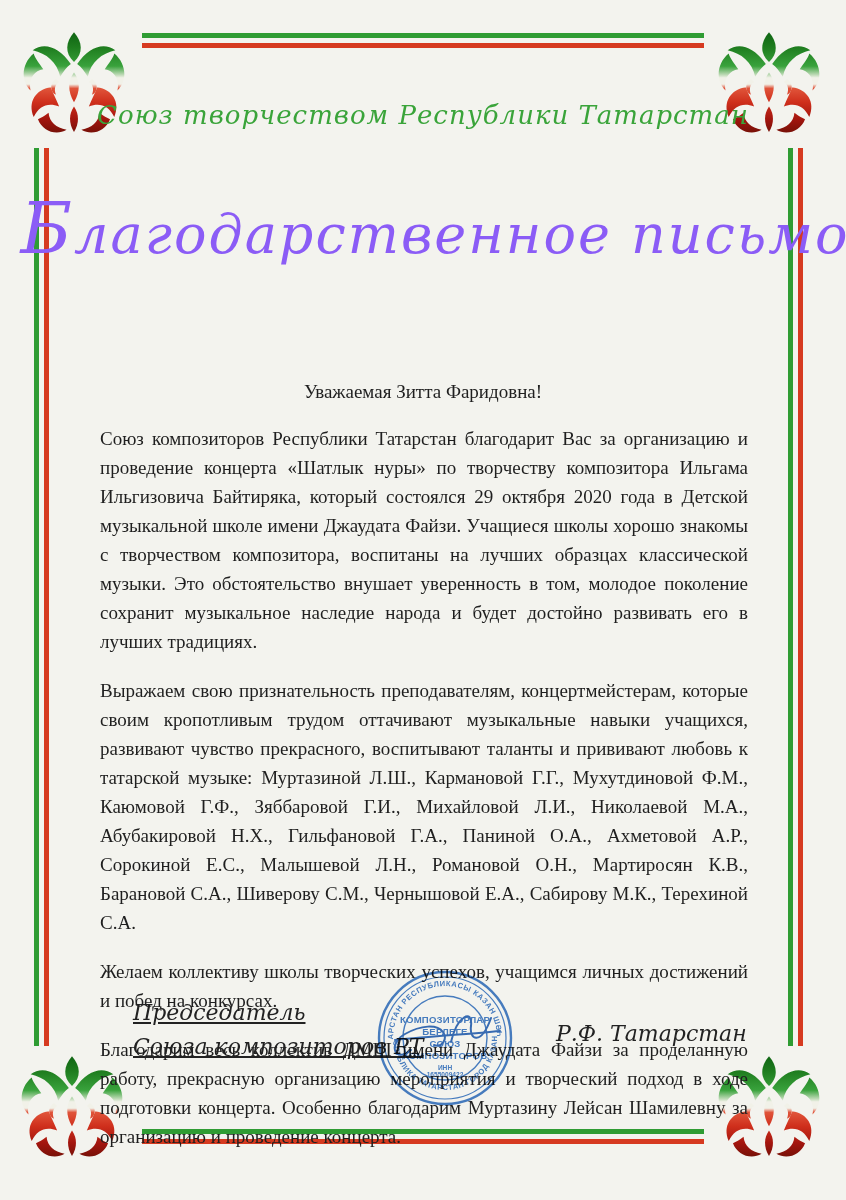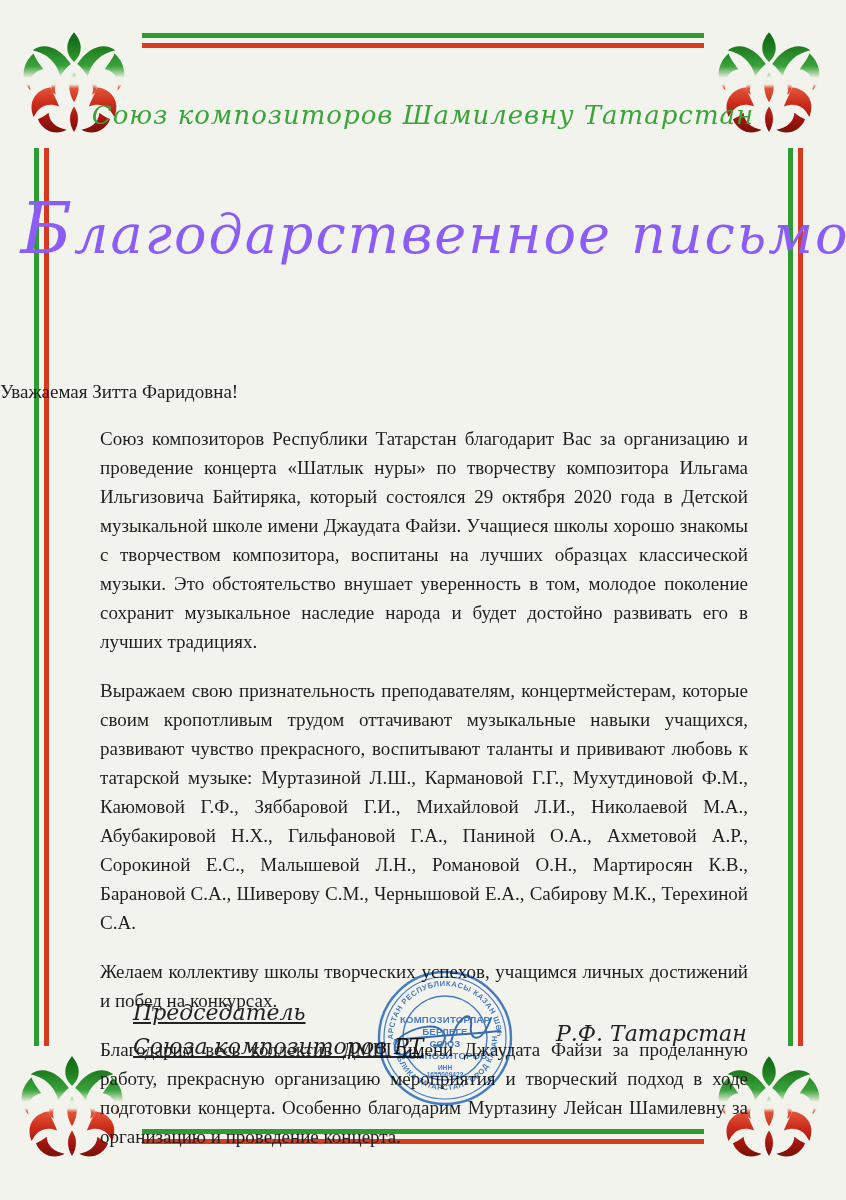--- a/index.html
+++ b/index.html
@@ -38,21 +38,21 @@
   }
   .doc-title{
     left:0;top:188px;width:100%;text-align:center;
     font-family:"DejaVu Serif", serif;font-style:italic;
     font-size:54px;color:#8b5cf6;letter-spacing:2px;white-space:nowrap;padding-left:12px;
   }
   .doc-title::first-letter{font-size:1.3em;}
 
   
   .salutation{
-    left:0;top:381px;width:100%;
+    left:0;top:381px;width:100%;text-align:center;
     font-size:19px;color:#1f1f1f;
   }
   .body-text{
     left:100px;top:414px;width:648px;
     font-size:19px;line-height:29px;text-align:justify;
   }
   .body-text p{margin:10px 0 20px 0;}
 
   
   .sig-left{
@@ -122,21 +122,21 @@
 <svg class="orn orn-tr" viewBox="0 0 100 100">
     <use href="#ornShape"></use>
   </svg>
 <svg class="orn orn-bl" viewBox="0 0 100 100">
     <use href="#ornShape"></use>
   </svg>
 <svg class="orn orn-br" viewBox="0 0 100 100">
     <use href="#ornShape"></use>
   </svg>
 
-<div class="abs org-header">Союз композиторов Шамилевну Татарстан</div>
+<div class="abs org-header">Союз творчеством Республики Татарстан</div>
 <div class="abs doc-title">Благодарственное письмо</div>
 
 <div class="abs salutation">Уважаемая Зитта Фаридовна!</div>
 <div class="abs body-text">
   <p>Союз композиторов Республики Татарстан благодарит Вас за организацию и проведение концерта «Шатлык нуры» по творчеству композитора Ильгама Ильгизовича Байтиряка, который состоялся 29 октября 2020 года в Детской музыкальной школе имени Джаудата Файзи. Учащиеся школы хорошо знакомы с творчеством композитора, воспитаны на лучших образцах классической музыки. Это обстоятельство внушает уверенность в том, молодое поколение сохранит музыкальное наследие народа и будет достойно развивать его в лучших традициях.</p>
   <p>Выражаем свою признательность преподавателям, концертмейстерам, которые своим кропотливым трудом оттачивают музыкальные навыки учащихся, развивают чувство прекрасного, воспитывают таланты и прививают любовь к татарской музыке: Муртазиной Л.Ш., Кармановой Г.Г., Мухутдиновой Ф.М., Каюмовой Г.Ф., Зяббаровой Г.И., Михайловой Л.И., Николаевой М.А., Абубакировой Н.Х., Гильфановой Г.А., Паниной О.А., Ахметовой А.Р., Сорокиной Е.С., Малышевой Л.Н., Романовой О.Н., Мартиросян К.В., Барановой С.А., Шиверову С.М., Чернышовой Е.А., Сабирову М.К., Терехиной С.А.</p>
   <p>Желаем коллективу школы творческих успехов, учащимся личных достижений и побед на конкурсах.</p>
   <p>Благодарим весь коллектив ДМШ имени Джаудата Файзи за проделанную работу, прекрасную организацию мероприятия и творческий подход в ходе подготовки концерта. Особенно благодарим Муртазину Лейсан Шамилевну за организацию и проведение концерта.</p>
 </div>
 

